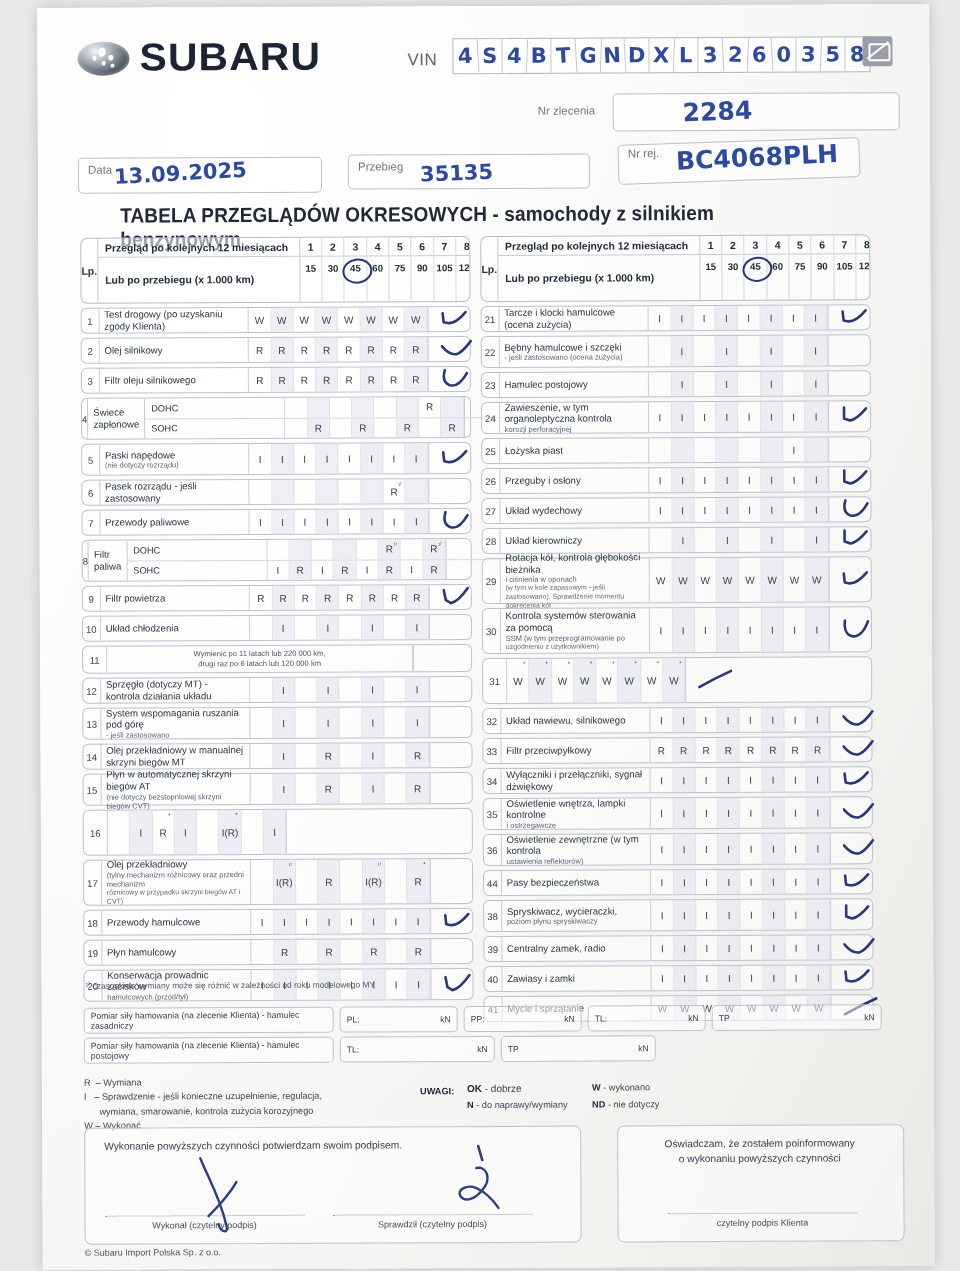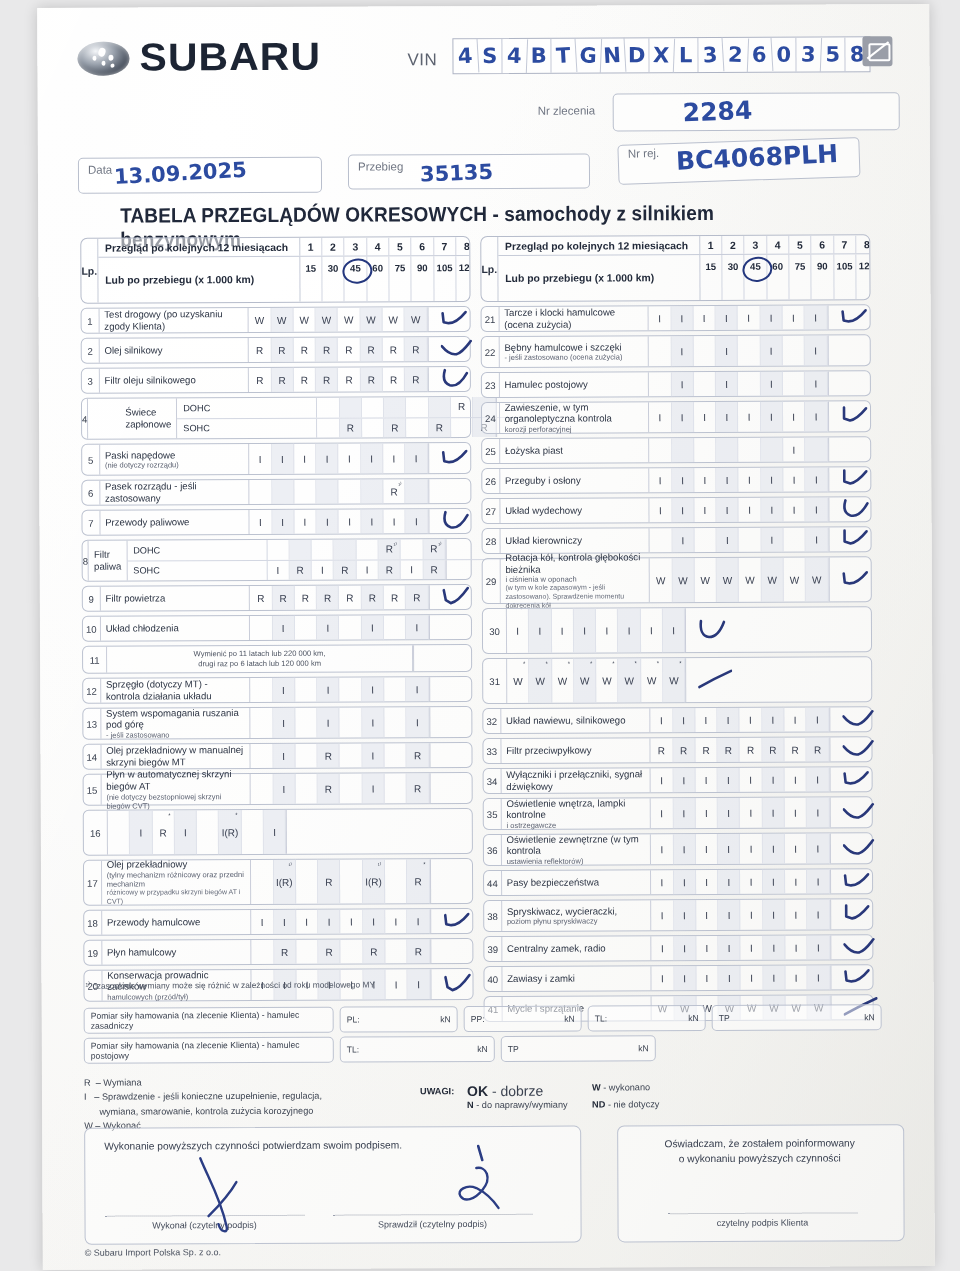--- a/index.html
+++ b/index.html
@@ -301,21 +301,21 @@
           <div class="cell shade">R</div>
         </div>
         <div class="c-uw">
           <svg width="34" height="22" viewBox="0 0 34 22" class="chk">
             <path d="M4 2 C2 9, 3 15, 9 17 C16 19, 22 12, 26 5" fill="none" stroke="#29387a" stroke-width="2.6" stroke-linecap="round" stroke-linejoin="round"></path>
           </svg>
         </div>
       </div>
       <div class="trow" style="height: 42px;">
         <div class="c-no">4</div>
-        <div class="c-name" style="width: 62px; margin-left: 32px;">Świece zapłonowe</div>
+        <div class="c-name" style="width: 62px;">Świece zapłonowe</div>
         <div class="split" style="flex: 1 1 0%;">
           <div class="sub-row">
             <div style="width: 140px; padding-left: 6px; display: flex; align-items: center; font-size: 9.2px; color: rgb(44, 52, 68); border-right: 1px solid rgb(211, 215, 226); box-sizing: border-box;">DOHC</div>
             <div class="grid">
               <div class="cell"></div>
               <div class="cell shade"></div>
               <div class="cell"></div>
               <div class="cell shade"></div>
               <div class="cell"></div>
               <div class="cell shade"></div>
@@ -849,20 +849,25 @@
           <div class="cell shade">W</div>
         </div>
         <div class="c-uw">
           <svg width="34" height="22" viewBox="0 0 34 22" class="chk">
             <path d="M2 5 L3 14 L8 15 C14 15, 20 10, 25 4" fill="none" stroke="#29387a" stroke-width="2.6" stroke-linecap="round" stroke-linejoin="round"></path>
           </svg>
         </div>
       </div>
       <div class="trow" style="height: 46px;">
         <div class="c-no">30</div>
+        <div class="c-name">
+          <div>Kontrola systemów sterowania za pomocą</div>
+          <div class="sub">SSM (w tym przeprogramowanie po</div>
+          <div class="sub2">uzgodnieniu z użytkownikiem)</div>
+        </div>
         <div class="grid">
           <div class="cell">I</div>
           <div class="cell shade">I</div>
           <div class="cell">I</div>
           <div class="cell shade">I</div>
           <div class="cell">I</div>
           <div class="cell shade">I</div>
           <div class="cell">I</div>
           <div class="cell shade">I</div>
         </div>
@@ -1137,21 +1142,21 @@
     </div>
 
   <div class="leg" style="left:42px;top:1068px;" id="leg-left">
       <div style="white-space: pre;">R  – Wymiana</div>
       <div style="white-space: pre;">I   – Sprawdzenie - jeśli konieczne uzupełnienie, regulacja,</div>
       <div style="white-space: pre;">      wymiana, smarowanie, kontrola zużycia korozyjnego</div>
       <div style="white-space: pre;">W – Wykonać</div>
     </div>
   <div class="leg2" style="left:378px;top:1077px;font-weight:bold;color:#232a38;">UWAGI:</div>
   <div id="leg-items">
-      <div style="position: absolute; left: 425px; top: 1077px; font-size: 14px; color: rgb(59, 66, 80);"><b style="color: rgb(35, 42, 56);">OK </b>- dobrze</div>
+      <div style="position: absolute; left: 425px; top: 1077px; font-size: 10px; color: rgb(59, 66, 80);"><b style="color: rgb(35, 42, 56);">OK </b>- dobrze</div>
       <div style="position: absolute; left: 425px; top: 1094px; font-size: 9.2px; color: rgb(59, 66, 80);"><b style="color: rgb(35, 42, 56);">N </b>- do naprawy/wymiany</div>
       <div style="position: absolute; left: 550px; top: 1077px; font-size: 9.2px; color: rgb(59, 66, 80);"><b style="color: rgb(35, 42, 56);">W </b>- wykonano</div>
       <div style="position: absolute; left: 550px; top: 1094px; font-size: 9.2px; color: rgb(59, 66, 80);"><b style="color: rgb(35, 42, 56);">ND </b>- nie dotyczy</div>
     </div>
 
   <div class="sig" style="left:42px;top:1120px;width:495px;height:115px;"></div>
   <div class="sig-h" style="left:62px;top:1133px;">Wykonanie powyższych czynności potwierdzam swoim podpisem.</div>
   <div class="sig-line" style="left:62px;top:1208px;width:200px;"></div>
   <div class="sig-line" style="left:290px;top:1208px;width:200px;"></div>
   <div class="sig-cap" style="left:62px;top:1213px;width:200px;">Wykonał (czytelny podpis)</div>

